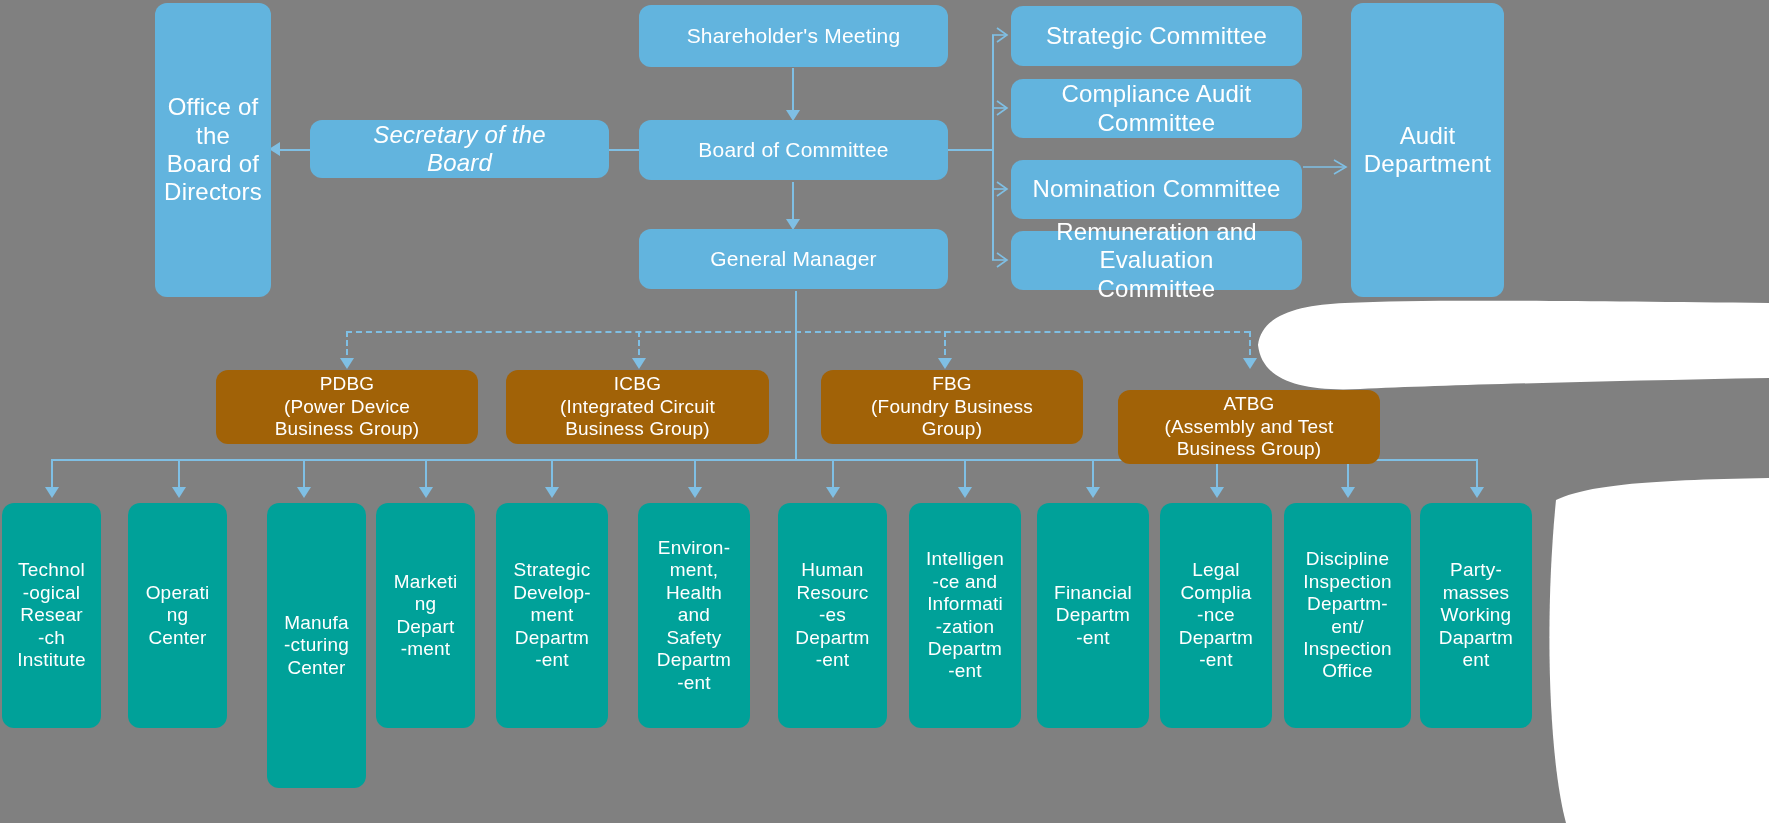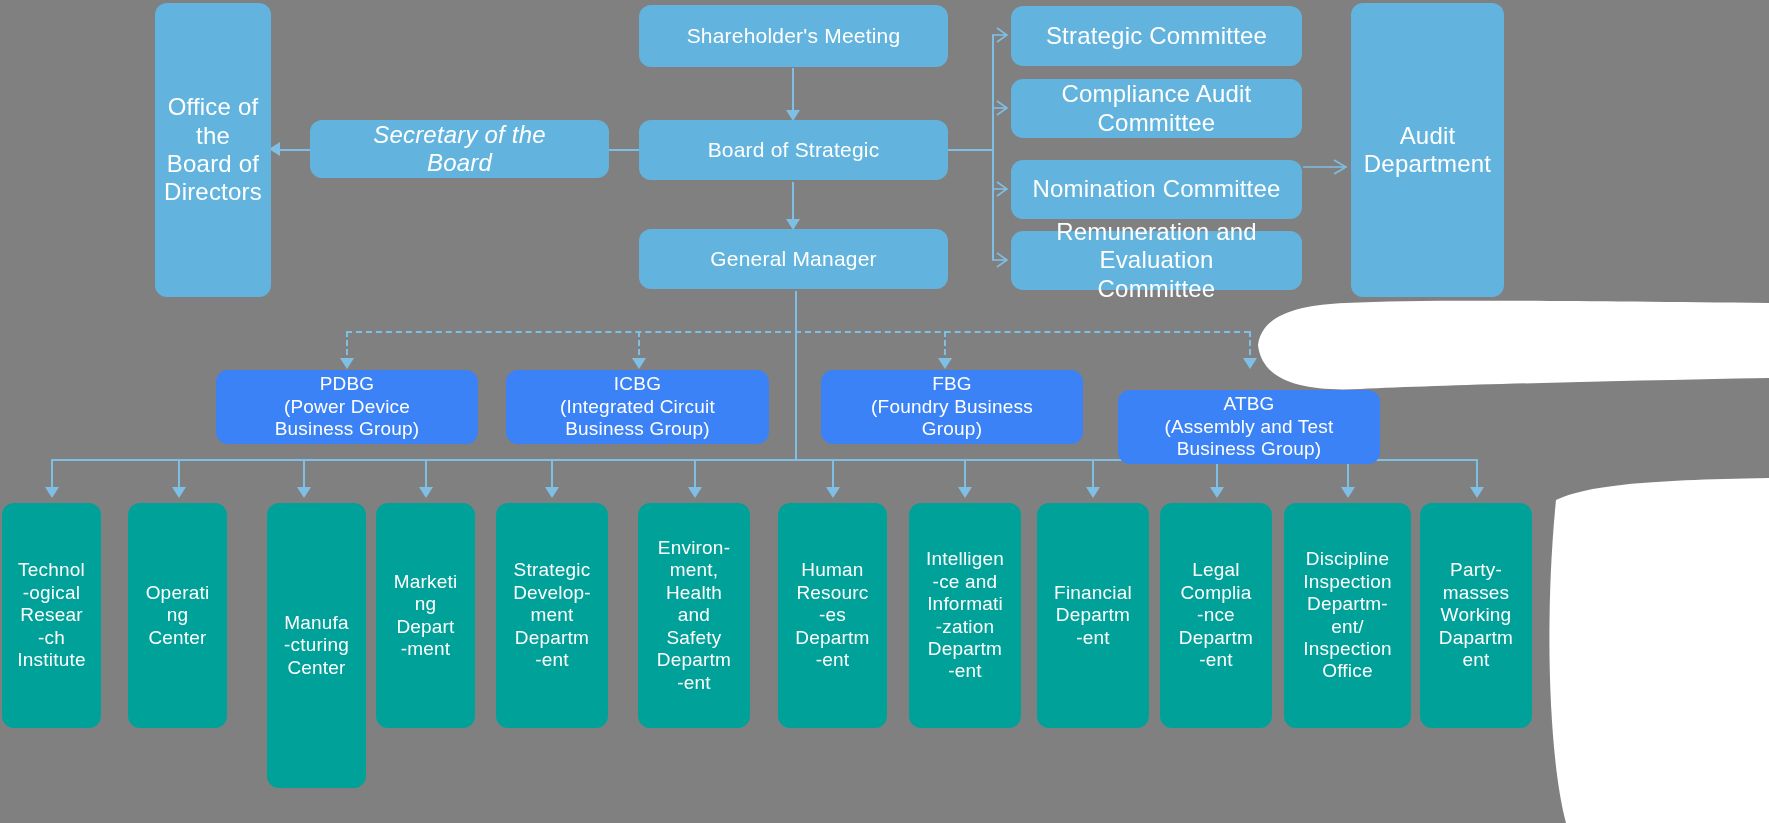--- a/index.html
+++ b/index.html
@@ -22,21 +22,21 @@
     align-items: center;
     justify-content: center;
     text-align: center;
     color: #FFFFFF;
     line-height: 1.18;
     white-space: pre-line;
     border-radius: 12px;
     letter-spacing: 0.2px;
   }
   .blue   { background: #62B4DE; }
-  .orange { background: #3b82f6; }
+  .orange { background: #a16207; }
   .teal   { background: #00A199; }
 
   .lvl1 { font-size: 21px; }
   .lvl2 { font-size: 24px; }
   .bg   { font-size: 19px; }
   .dept { font-size: 19px; }
 
   
   .ln {
     position: absolute;
@@ -147,21 +147,21 @@
   <div class="arrow down" style="left:1086px; top:487px;"></div>
   <div class="ln v" style="left:1216px; top:459px; height:33px;"></div>
   <div class="arrow down" style="left:1210px; top:487px;"></div>
   <div class="ln v" style="left:1347px; top:459px; height:33px;"></div>
   <div class="arrow down" style="left:1341px; top:487px;"></div>
   <div class="ln v" style="left:1476px; top:459px; height:33px;"></div>
   <div class="arrow down" style="left:1470px; top:487px;"></div>
 
   <div class="node blue lvl1" style="left:639px; top:5px; width:309px; height:62px;">Shareholder's Meeting</div>
 
-  <div class="node blue lvl1" style="left:639px; top:120px; width:309px; height:60px;">Board of Strategic</div>
+  <div class="node blue lvl1" style="left:639px; top:120px; width:309px; height:60px;">Board of Committee</div>
 
   <div class="node blue lvl1" style="left:639px; top:229px; width:309px; height:60px;">General Manager</div>
 
   <div class="node blue lvl2" style="left:310px; top:120px; width:299px; height:58px;font-style:italic;">Secretary of the
 Board</div>
 
   <div class="node blue lvl2" style="left:155px; top:3px; width:116px; height:294px;">Office of
 the
 Board of
 Directors</div>

